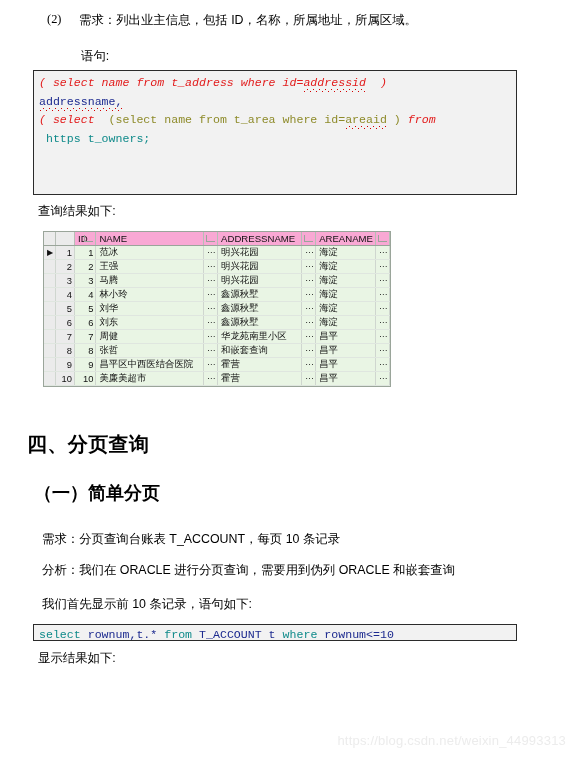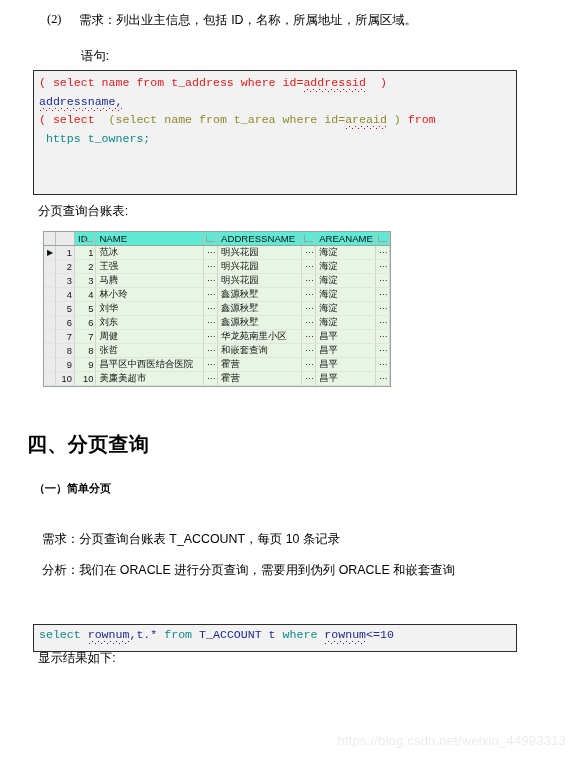--- a/index.html
+++ b/index.html
@@ -31,41 +31,41 @@
   .h-main {
     position: absolute;
     font-size: 20px;
     font-weight: bold;
     letter-spacing: 0.4px;
     font-family: "Liberation Sans", "DejaVu Sans", sans-serif;
     white-space: nowrap;
   }
   .h-sub {
     position: absolute;
-    font-size: 11px;
+    font-size: 18px;
     font-weight: bold;
     font-family: "Liberation Sans", "DejaVu Sans", sans-serif;
     white-space: nowrap;
   }
 
   
   .codebox {
     position: absolute;
     border: 1px solid #2b2b2b;
     background: #f2f2f2;
     font-family: "Liberation Mono", "DejaVu Sans Mono", monospace;
     font-size: 11.6px;
     line-height: 18.5px;
     padding: 3px 5px 2px 5px;
     overflow: hidden;
   }
   .codebox .ln { white-space: pre; }
   .kw   { color: #0f8a8a; }     
   .idb  { color: #1c2a8f; }     
-  .rd   { color: #e21b1b; }     
+  .rd   { color: #e21b1b; font-style: italic; }     
   .ol   { color: #8e8b2a; }     
   .sq   { position: relative; }
   .sq::after {
     content: "";
     position: absolute;
     left: 0; right: 0; bottom: -3px;
     height: 3px;
     background-image:
       radial-gradient(circle at 1.5px 2.6px, #d40000 0.9px, transparent 1px),
       radial-gradient(circle at 4.5px 0.4px, #d40000 0.9px, transparent 1px);
@@ -89,21 +89,21 @@
   .grid {
     position: absolute;
     border: 1px solid #9aa59a;
     background: #ffffff;
     font-family: "Liberation Sans", "DejaVu Sans", sans-serif;
     font-size: 9.4px;
     border-collapse: collapse;
   }
   .grid table { border-collapse: collapse; width: 100%; }
   .grid th {
-    background: #5eead4;
+    background: #f9a8d4;
     border-right: 1px solid #b6beb6;
     border-bottom: 1px solid #9aa59a;
     font-weight: normal;
     text-align: left;
     padding: 1px 2px 1px 3px;
     height: 13px;
     color: #111;
     position: relative;
     font-size: 9.6px;
   }
@@ -152,21 +152,21 @@
 
   <div class="para" style="left:42px; top:48px;margin-left:39px;">语句:</div>
 
   <div class="codebox" id="code1" style="left:33px; top:70px; width:484px; height:125px;">
       <div class="ln"><span class="rd">( select name from t_address where id=</span><span class="rd sq">addressid</span><span class="rd">  )</span></div>
       <div class="ln"><span class="idb sq">addressname,</span></div>
       <div class="ln"><span class="rd">( select  </span><span class="ol">(select name from t_area where id=</span><span class="ol sq">areaid</span><span class="ol"> ) </span><span class="rd">from</span></div>
       <div class="ln"><span class="kw"> https t_owners;</span></div>
     </div>
 
-  <div class="para" style="left:38px; top:203px;">分页查询台账表:</div>
+  <div class="para" style="left:38px; top:203px;">查询结果如下:</div>
 
   <div class="grid" id="grid1" style="left:43px; top:231px; width:348px;">
       <table>
         <thead>
           <tr>
             <th class="c-marker"></th>
             <th class="c-rowno"></th>
             <th class="c-id">ID<span class="hdr-resize"></span></th>
             <th class="c-name">NAME</th>
             <th class="c-dots">
@@ -295,22 +295,23 @@
           </tr>
         </tbody>
       </table>
     </div>
 
   <div class="h-main" style="left:27px; top:431px;">四、分页查询</div>
   <div class="h-sub" style="left:34px; top:481px;">（一）简单分页</div>
 
   <div class="para" style="left:42px; top:531px;">需求：分页查询台账表 T_ACCOUNT，每页 10 条记录</div>
   <div class="para" style="left:42px; top:562px;">分析：我们在 ORACLE 进行分页查询，需要用到伪列 ORACLE 和嵌套查询</div>
-
-  <div class="codebox" id="code2" style="left:33px; top:624px; width:484px; height:28px; line-height:16px; padding-top:2px;">
+  <div class="para" style="left:42px; top:596px;">我们首先显示前 10 条记录，语句如下:</div>
+
+  <div class="codebox" id="code2" style="left:33px; top:624px; width:484px; height:17px; line-height:16px; padding-top:2px;">
       <div class="ln"><span class="kw">select </span><span class="idb sqb">rownum</span><span class="idb">,t.* </span><span class="kw">from </span><span class="idb">T_ACCOUNT t </span><span class="kw">where </span><span class="idb sqb">rownum</span><span class="idb">&lt;=10</span></div>
     </div>
 
   <div class="para" style="left:38px; top:650px;">显示结果如下:</div>
 
   <div class="watermark">https://blog.csdn.net/weixin_44993313</div>
 
 </div>
 
 </body></html>

